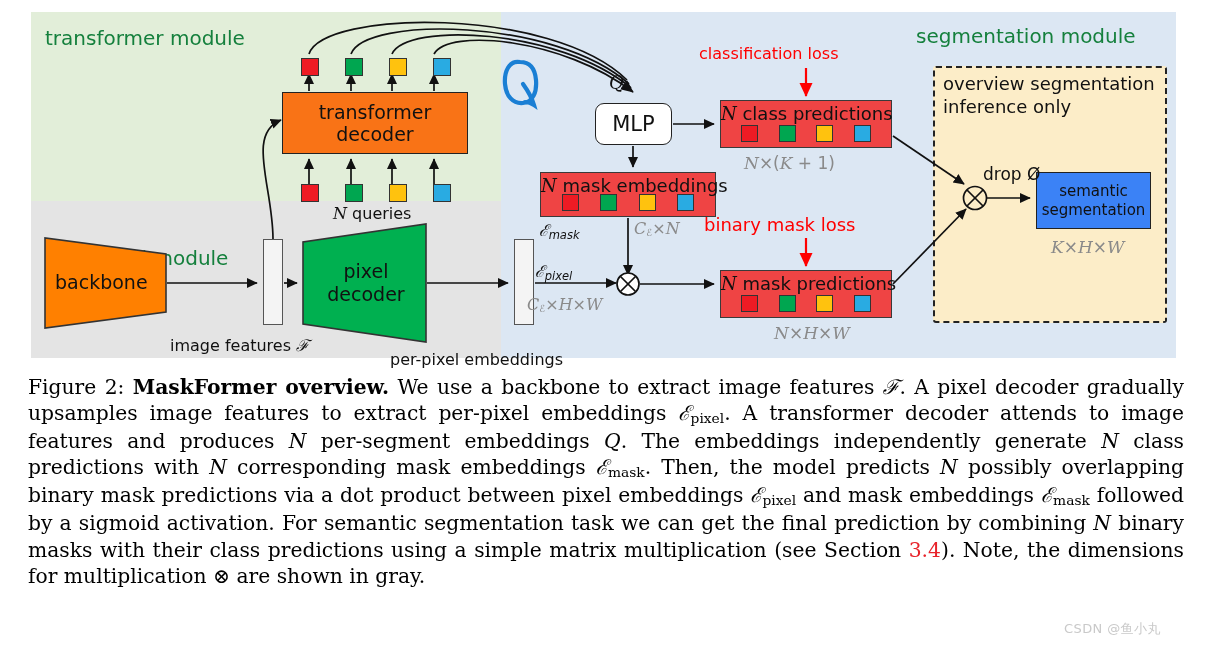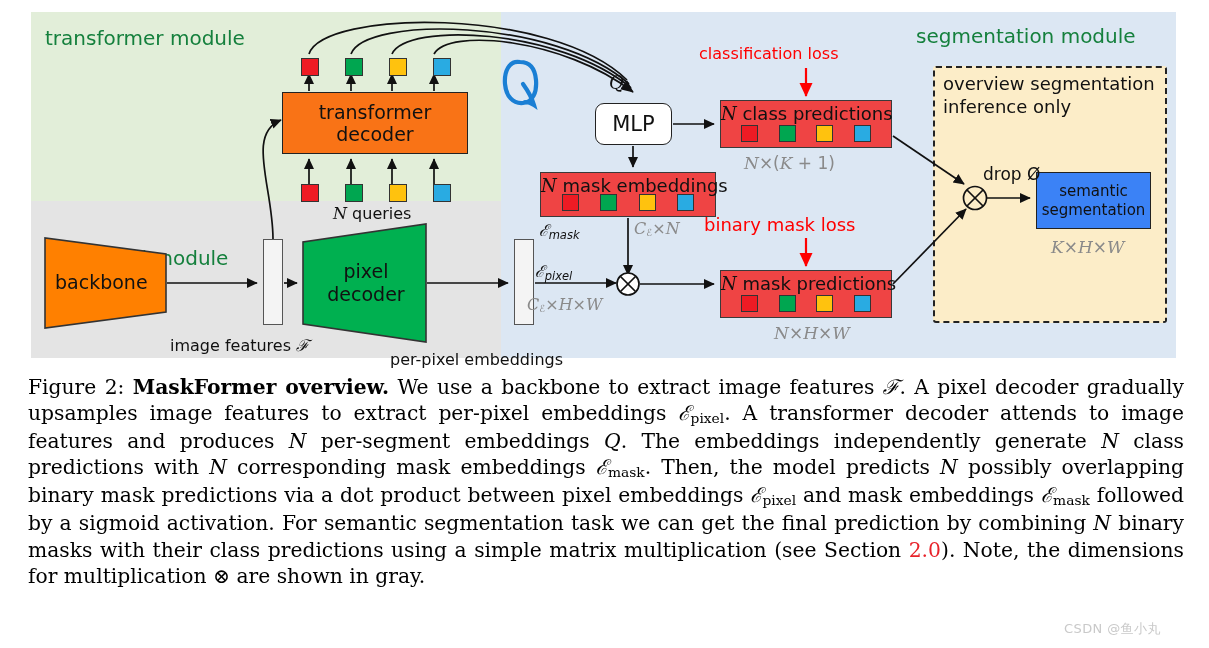--- a/index.html
+++ b/index.html
@@ -272,16 +272,16 @@
 <div id="caption">
   <span>Figure 2:</span>
   <b>MaskFormer overview.</b>
   We use a backbone to extract image features <span class="mi">ℱ</span>. A pixel decoder
   gradually upsamples image features to extract per-pixel embeddings <span class="mi">ℰ</span><span class="msub">pixel</span>. A transformer decoder
   attends to image features and produces <span class="mi">N</span> per-segment embeddings <span class="mi">𝑄</span>. The embeddings independently
   generate <span class="mi">N</span> class predictions with <span class="mi">N</span> corresponding mask embeddings <span class="mi">ℰ</span><span class="msub">mask</span>. Then, the model predicts
   <span class="mi">N</span> possibly overlapping binary mask predictions via a dot product between pixel embeddings <span class="mi">ℰ</span><span class="msub">pixel</span>
   and mask embeddings <span class="mi">ℰ</span><span class="msub">mask</span> followed by a sigmoid activation. For semantic segmentation task we
   can get the final prediction by combining <span class="mi">N</span> binary masks with their class predictions using a simple
-  matrix multiplication (see Section <span class="red">2.0</span>). Note, the dimensions for multiplication ⊗ are shown in gray.
+  matrix multiplication (see Section <span class="red">3.4</span>). Note, the dimensions for multiplication ⊗ are shown in gray.
 </div>
 
 <div id="watermark">CSDN @鱼小丸</div>
 
 </body></html>

